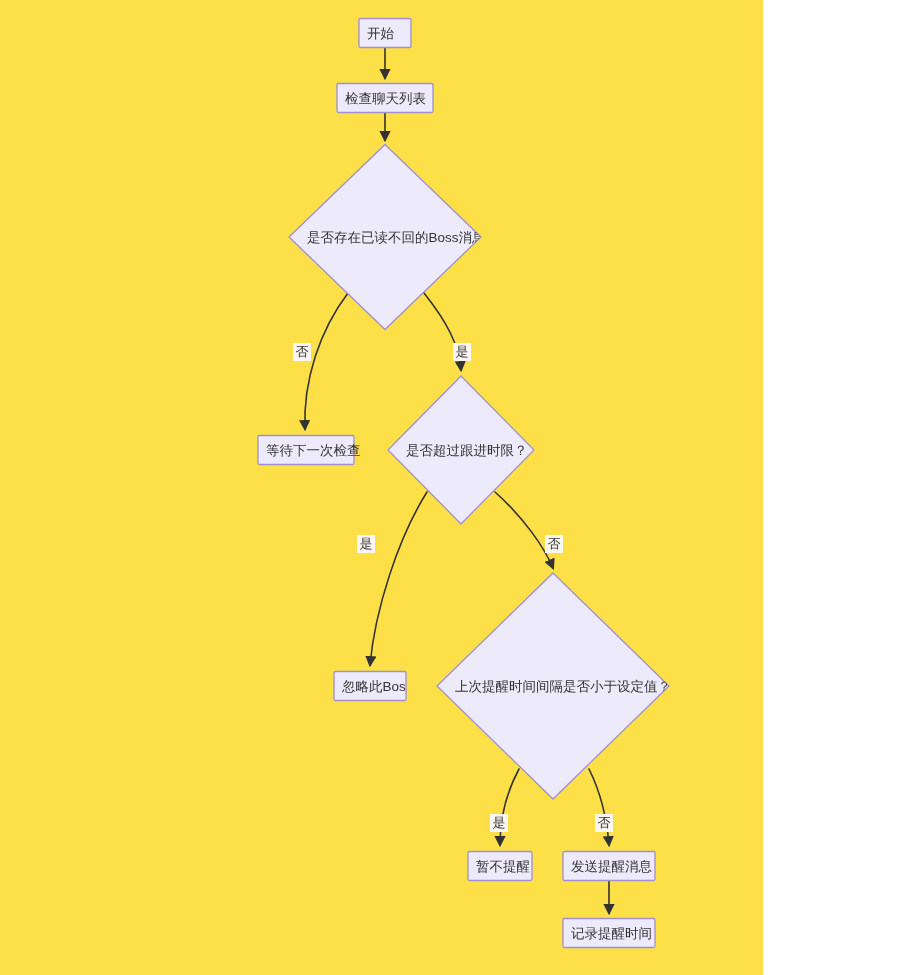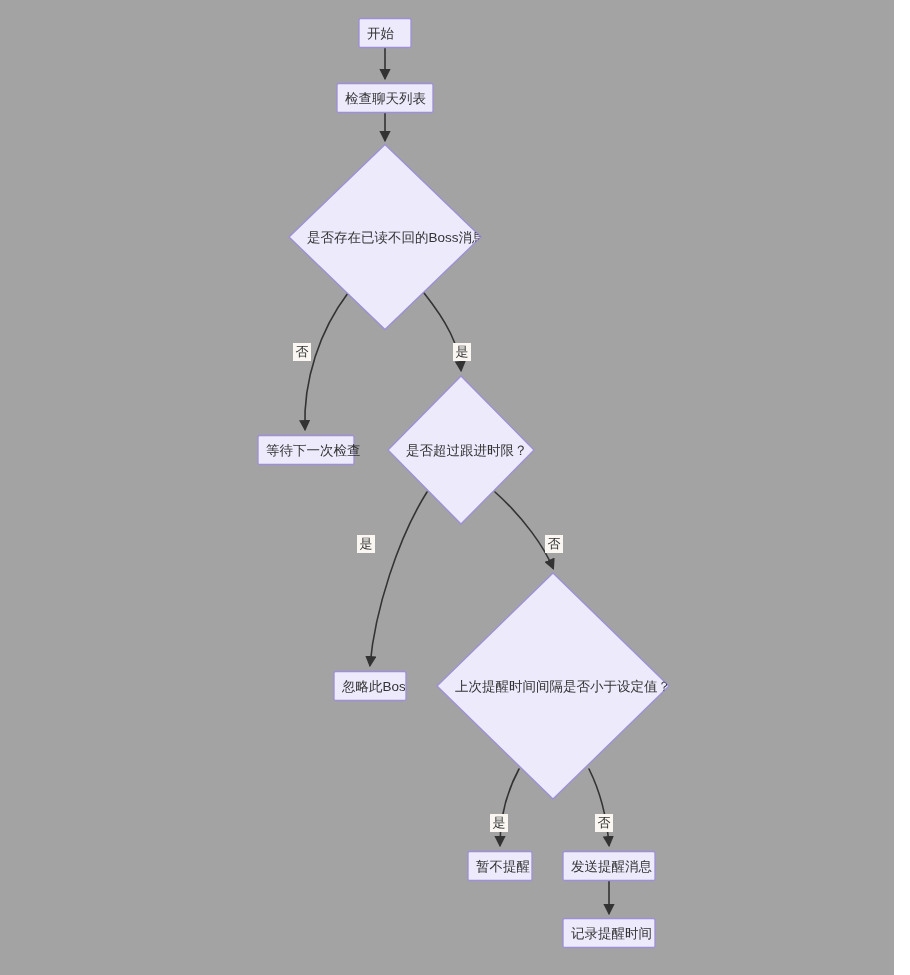--- a/index.html
+++ b/index.html
@@ -6,23 +6,23 @@
   html, body {
     margin: 0;
     padding: 0;
     background: #ffffff;
   }
   body {
     font-family: "Liberation Sans", "DejaVu Sans", sans-serif;
   }
   #canvas {
     position: relative;
-    width: 894px;
+    width: 763px;
     height: 975px;
-    background: #a3a3a3;
+    background: #fde047;
     overflow: hidden;
   }
   #flow-svg {
     position: absolute;
     left: 0;
     top: 0;
     width: 910px;
     height: 975px;
   }
   .node-shape {

